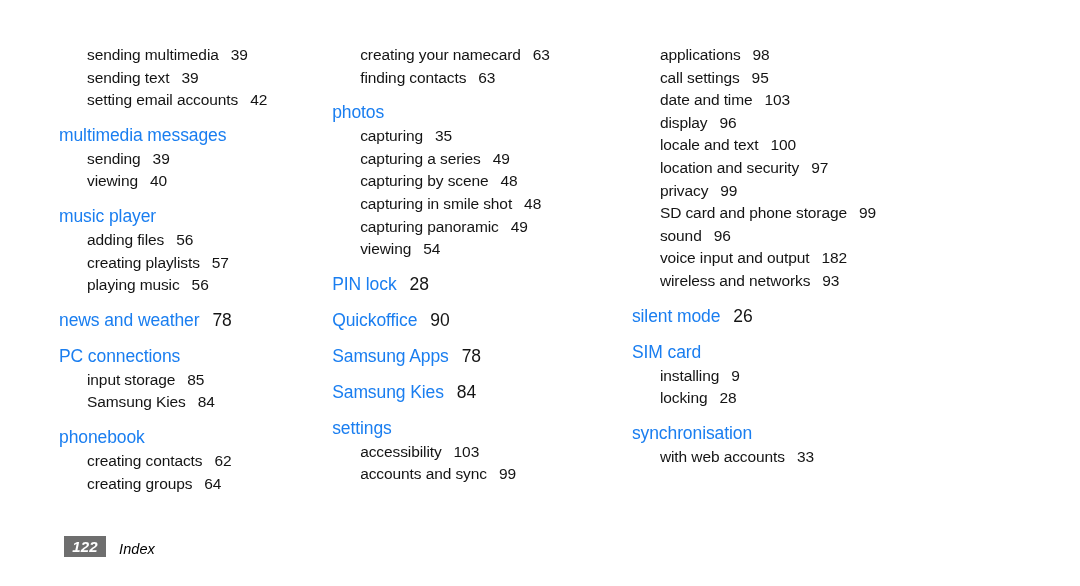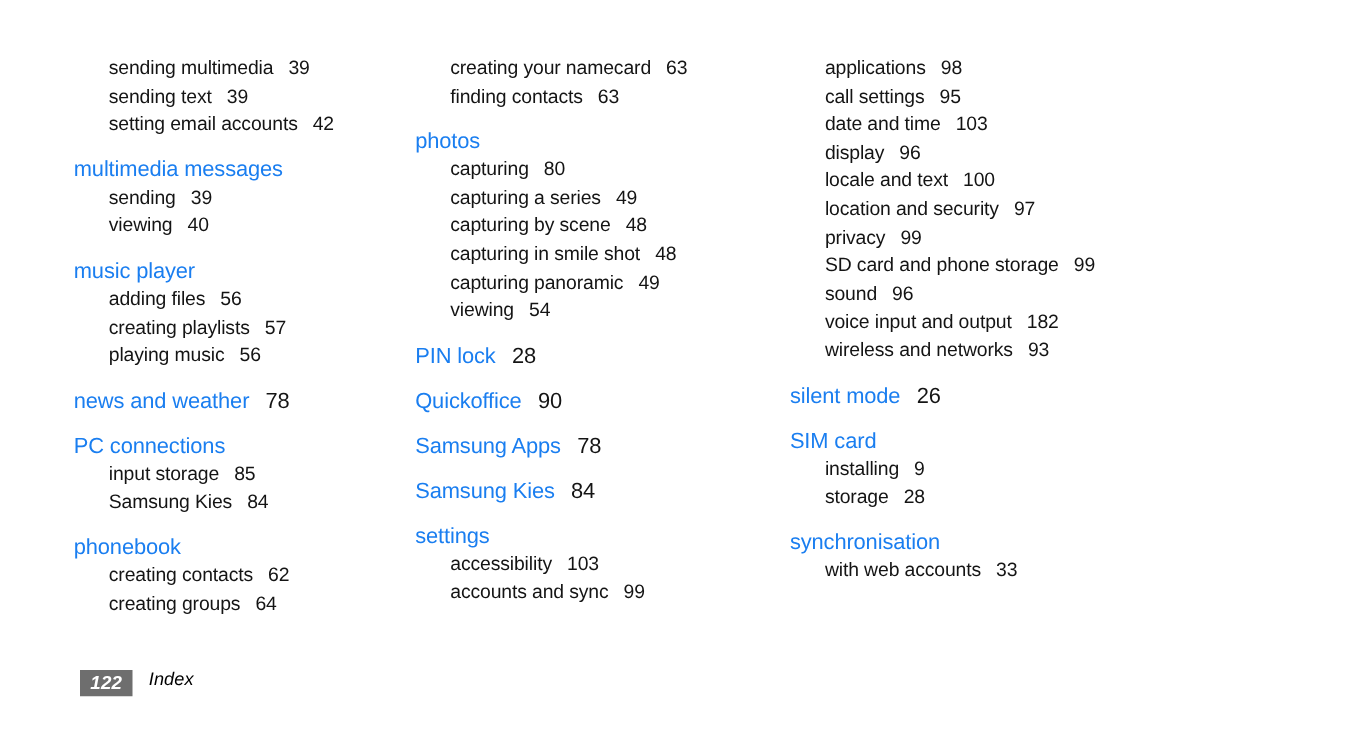--- a/index.html
+++ b/index.html
@@ -65,21 +65,21 @@
   .entry .pnum {
     margin-left: 12px;
   }
 
   .footer {
     position: absolute;
     left: 64px;
     top: 536px;
     display: flex;
     flex-direction: row;
-    align-items: flex-start;
+    align-items: flex-end;
   }
   .page-badge {
     background: #6e6e6e;
     color: #ffffff;
     font-style: italic;
     font-weight: bold;
     font-size: 15px;
     line-height: 21px;
     padding: 0 7px;
     min-width: 28px;
@@ -144,21 +144,21 @@
     <div class="column col-2">
         <div class="group">
           <div class="entries">
             <div class="entry"><span>creating your namecard</span><span class="pnum">63</span></div>
             <div class="entry"><span>finding contacts</span><span class="pnum">63</span></div>
           </div>
         </div>
         <div class="group spaced">
           <div class="heading"><span>photos</span></div>
           <div class="entries">
-            <div class="entry"><span>capturing</span><span class="pnum">80</span></div>
+            <div class="entry"><span>capturing</span><span class="pnum">35</span></div>
             <div class="entry"><span>capturing a series</span><span class="pnum">49</span></div>
             <div class="entry"><span>capturing by scene</span><span class="pnum">48</span></div>
             <div class="entry"><span>capturing in smile shot</span><span class="pnum">48</span></div>
             <div class="entry"><span>capturing panoramic</span><span class="pnum">49</span></div>
             <div class="entry"><span>viewing</span><span class="pnum">54</span></div>
           </div>
         </div>
         <div class="group spaced">
           <div class="heading"><span>PIN lock</span><span class="pnum">28</span></div>
         </div>
@@ -195,21 +195,21 @@
             <div class="entry"><span>wireless and networks</span><span class="pnum">93</span></div>
           </div>
         </div>
         <div class="group spaced">
           <div class="heading"><span>silent mode</span><span class="pnum">26</span></div>
         </div>
         <div class="group spaced">
           <div class="heading"><span>SIM card</span></div>
           <div class="entries">
             <div class="entry"><span>installing</span><span class="pnum">9</span></div>
-            <div class="entry"><span>storage</span><span class="pnum">28</span></div>
+            <div class="entry"><span>locking</span><span class="pnum">28</span></div>
           </div>
         </div>
         <div class="group spaced">
           <div class="heading"><span>synchronisation</span></div>
           <div class="entries">
             <div class="entry"><span>with web accounts</span><span class="pnum">33</span></div>
           </div>
         </div>
       </div>
   </div>

